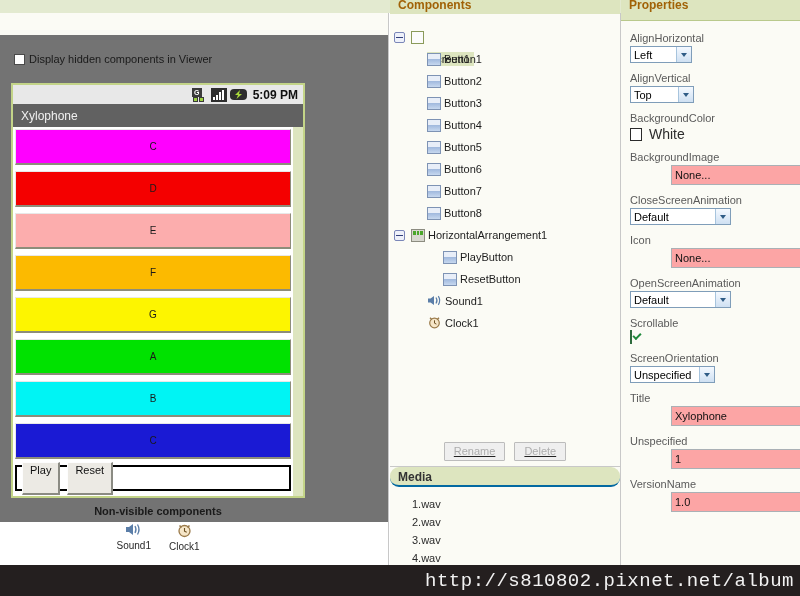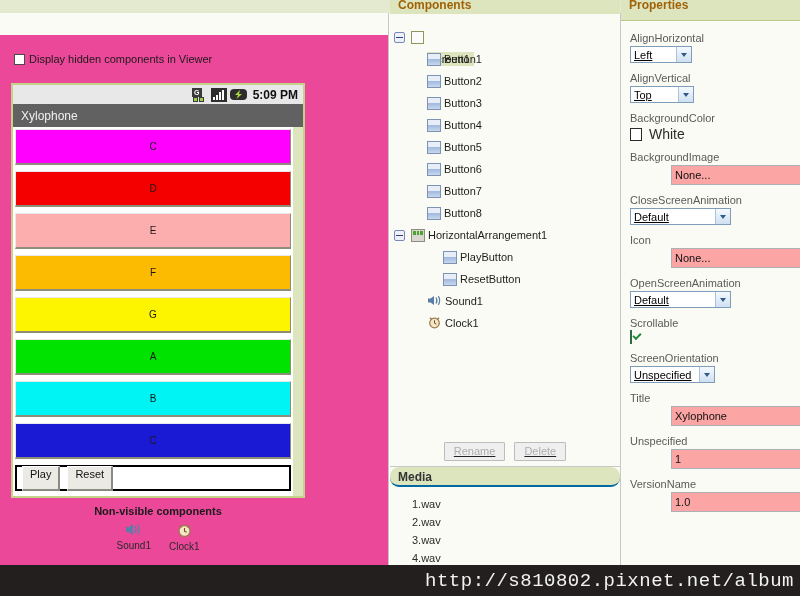--- a/index.html
+++ b/index.html
@@ -22,22 +22,22 @@
     position: absolute;
     left: 0; top: 0;
     width: 800px; height: 13px;
     background: #e3ead0;
   }
 
   
   #viewer-panel {
     position: absolute;
     left: 0; top: 13px;
-    width: 388px; height: 583px;
-    background: #ec4899;
+    width: 388px; height: 509px;
+    background: #737373;
     text-decoration: underline;
   }
   #viewer-panel-top {
     position: absolute;
     left: 0; top: 0;
     width: 388px; height: 22px;
     background: #fbfbf5;
   }
   #hidden-check-row {
     position: absolute;
@@ -134,21 +134,21 @@
     padding-left: 5px;
   }
   .sys-btn {
     background: #eceae4;
     border-top: 1px solid #fdfdfd;
     border-left: 1px solid #fdfdfd;
     border-right: 2px solid #8b8b83;
     border-bottom: 2px solid #8b8b83;
     font-size: 11px;
     color: #111;
-    padding: 1px 7px 8px 7px;
+    padding: 1px 7px 16px 7px;
     box-sizing: border-box;
     line-height: 13px;
   }
 
   
   #nonvisible-wrap {
     position: absolute;
     left: 11px; top: 492px;
     width: 294px;
     text-align: center;
@@ -340,21 +340,20 @@
   .gwt-select {
     background: #ffffff;
     border: 1px solid #7f9db9;
     height: 17px;
     font-size: 11px;
     color: #000;
     display: inline-flex;
     align-items: center;
     padding: 0 0 0 3px;
     box-sizing: border-box;
-    text-decoration: underline;
   }
   .gwt-select .sel-text { padding-right: 6px; white-space: nowrap; }
   .gwt-select .arrow {
     width: 15px; height: 15px;
     margin-left: auto;
     background: linear-gradient(#f4f9ff, #cfe0f2);
     border-left: 1px solid #a7c4dd;
     display: flex;
     align-items: center;
     justify-content: center;

